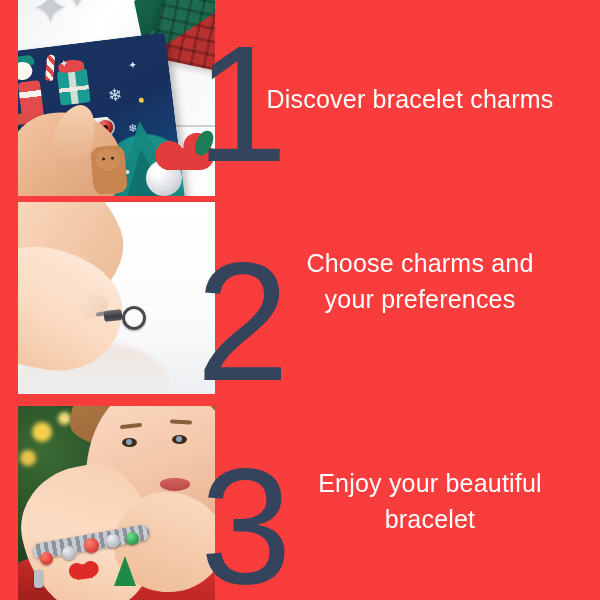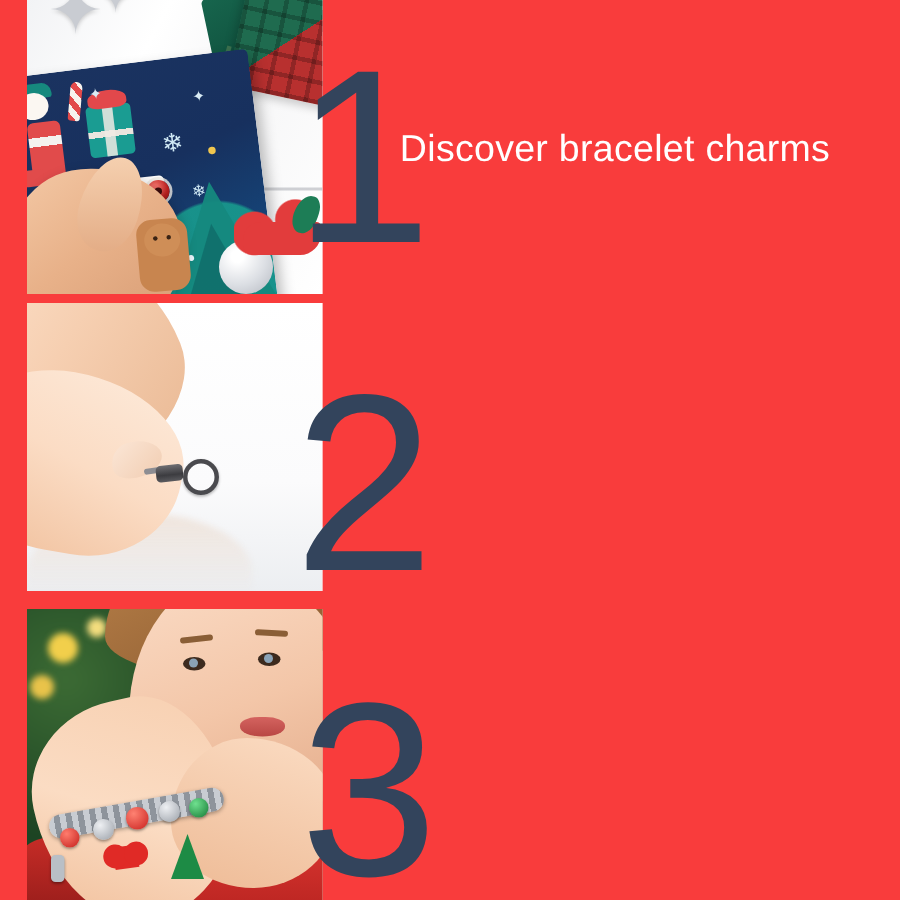--- a/index.html
+++ b/index.html
@@ -528,18 +528,22 @@
 
   <div class="step-num num-1">1</div>
   <div class="step-num num-2">2</div>
   <div class="step-num num-3">3</div>
 
   <div class="step-text text-1">
     <span class="line">Discover bracelet charms</span>
   </div>
 
   <div class="step-text text-2">
+    <span class="line">Choose charms and</span>
+    <span class="line">your preferences</span>
   </div>
 
   <div class="step-text text-3">
+    <span class="line">Enjoy your beautiful</span>
+    <span class="line">bracelet</span>
   </div>
 
 </div>
 
 </body></html>

